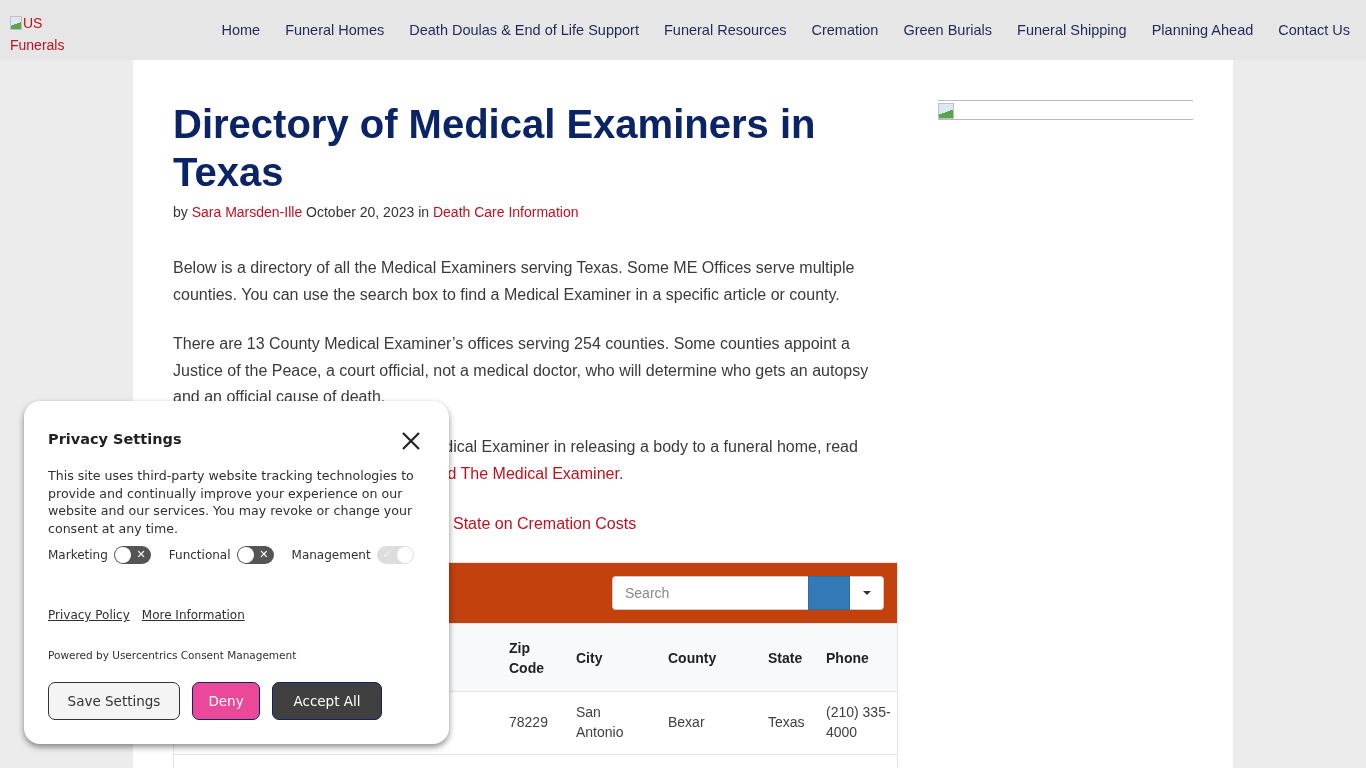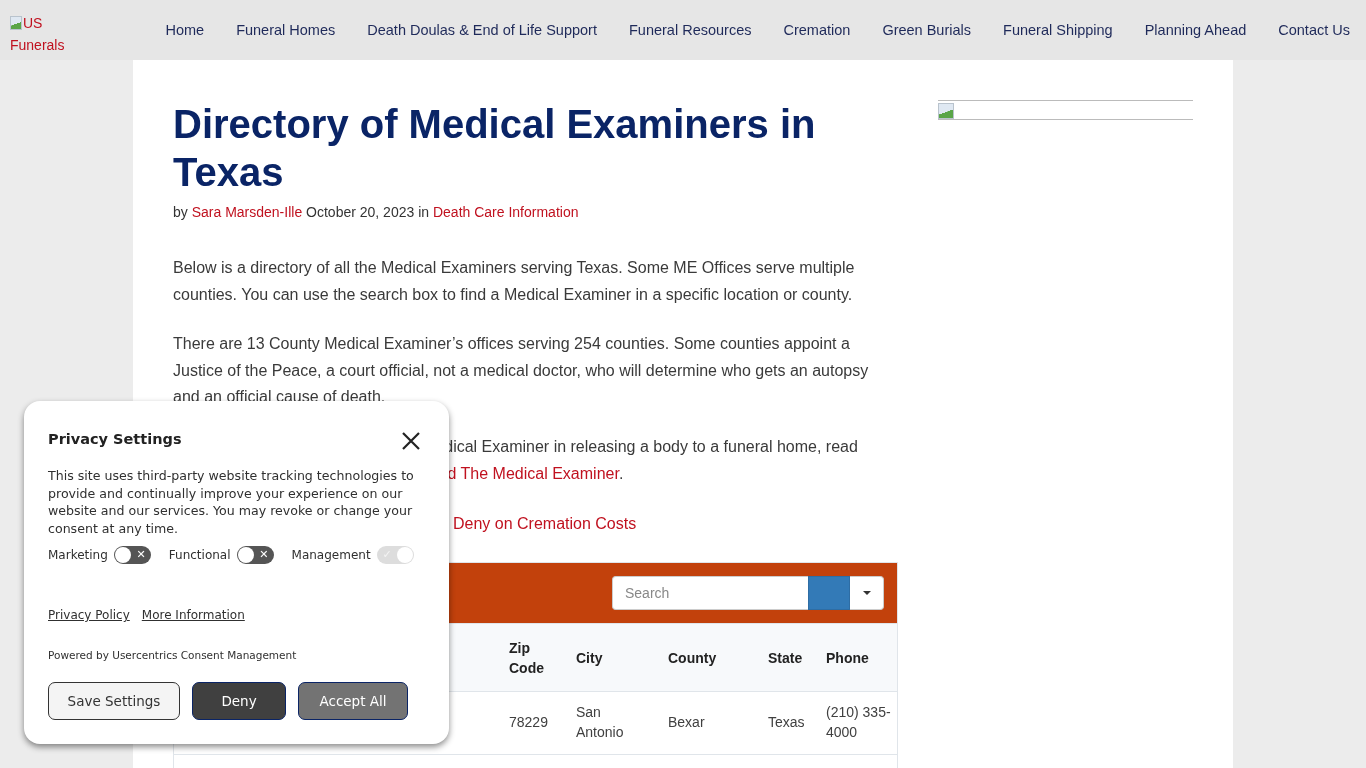--- a/index.html
+++ b/index.html
@@ -4,21 +4,21 @@
 <style>
   * { box-sizing: border-box; margin: 0; padding: 0; }
   html, body { width: 1366px; height: 768px; overflow: hidden; }
   body { background: #ececec; font-family: "Liberation Sans", sans-serif; color: #333; position: relative; }
 
   
   .site-header { position: absolute; left: 0; top: 0; width: 1366px; height: 60px; background: #e6e6e6; padding-left: 12px; }
   .logo { position: absolute; left: 10px; top: 12px; width: 70px; font-size: 14px; line-height: 22px; color: #c0111f; }
   .logo .broken-img { display: inline-block; width: 12px; height: 14px; vertical-align: -2px; margin-right: 1px;
     background: linear-gradient(160deg, #dfe8f2 55%, #5aa548 56%); border: 1px solid #b9c3cd; }
-  .nav { position: absolute; right: 8px; top: 20px; display: flex; gap: 16px; }
+  .nav { position: absolute; right: 8px; top: 20px; display: flex; gap: 9px; }
   .nav a { display: block; color: #1f2a5a; font-size: 14.5px; text-decoration: none; padding: 0 8px; line-height: 20px; }
 
   
   .content { position: absolute; left: 133px; top: 60px; width: 1100px; height: 728px; background: #fff; }
   .title { position: absolute; left: 40px; top: 40px; width: 700px; font-size: 40px; line-height: 48px; font-weight: bold; color: #0a2466; }
   .byline { position: absolute; left: 40px; top: 144px; font-size: 14px; color: #333; }
   .byline .red { color: #c0111f; }
   .para { position: absolute; left: 40px; width: 700px; font-size: 16px; line-height: 26.5px; color: #3a3a3a; }
   .para .red { color: #c0111f; }
   .p1 { top: 195px; }
@@ -59,22 +59,22 @@
   .toggle .mark { position: absolute; right: 5px; top: 0; font-size: 11px; line-height: 18px; color: #fff; }
   .toggle.disabled { background: #ddd; }
   .toggle.disabled .knob { left: auto; right: 1px; }
   .toggle.disabled .mark { right: auto; left: 6px; color: #f4f4f4; }
   .pm-links { position: absolute; left: 24px; top: 207px; font-size: 12px; display: flex; gap: 12px; }
   .pm-links a { color: #303030; text-decoration: underline; }
   .pm-powered { position: absolute; left: 24px; top: 248px; font-size: 10.5px; color: #303030; }
   .pm-buttons { position: absolute; left: 24px; top: 281px; display: flex; gap: 12px; }
   .pm-btn { height: 38px; border-radius: 7px; font-size: 13.5px; font-family: "DejaVu Sans", sans-serif; display: flex; align-items: center; justify-content: center; cursor: pointer; }
   .btn-save { width: 132px; background: #f4f4f4; border: 1px solid #333; color: #333; }
-  .btn-deny { width: 94px; background: #404040; border: 1px solid #0a2466; color: #fff; }
-  .btn-accept { width: 110px; background: #737373; border: 1px solid #0a2466; color: #fff; }
+  .btn-deny { width: 68px; background: #ec4899; border: 1px solid #0a2466; color: #fff; }
+  .btn-accept { width: 110px; background: #404040; border: 1px solid #0a2466; color: #fff; }
 </style>
 </head>
 <body>
 
 <header class="site-header">
   <a class="logo"><span class="broken-img"></span><span>US Funerals</span></a>
   <nav class="nav">
     <a>Home</a>
     <a>Funeral Homes</a>
     <a>Death Doulas &amp; End of Life Support</a>
@@ -90,24 +90,24 @@
 <main class="content">
   <h1 class="title">Directory of Medical Examiners in Texas</h1>
   <div class="byline">
     <span>by</span>
     <a class="red">Sara Marsden-Ille</a>
     <span>October 20, 2023</span>
     <span>in</span>
     <a class="red">Death Care Information</a>
   </div>
 
-  <p class="para p1">Below is a directory of all the Medical Examiners serving Texas. Some ME Offices serve multiple counties. You can use the search box to find a Medical Examiner in a specific location or county.</p>
+  <p class="para p1">Below is a directory of all the Medical Examiners serving Texas. Some ME Offices serve multiple counties. You can use the search box to find a Medical Examiner in a specific article or county.</p>
   <p class="para p2">There are 13 County Medical Examiner’s offices serving 254 counties. Some counties appoint a Justice of the Peace, a court official, not a medical doctor, who will determine who gets an autopsy and an official cause of death.</p>
   <p class="para p3"><span>To learn more about the role of the Medical Examiner in releasing a body to a funeral home, read our article about </span><a class="red">The Funeral Home and The Medical Examiner</a><span>.</span></p>
-  <p class="para p4"><a class="red" style="margin-left:280px;">Deny on Cremation Costs</a></p>
+  <p class="para p4"><a class="red" style="margin-left:280px;">State on Cremation Costs</a></p>
 
   <div class="ad-slot">
       <span class="broken-img"></span>
     </div>
 
   <div class="table-wrap">
     <div class="table-toolbar">
       <div class="search-group">
         <input class="search-input" placeholder="Search" style="">
         <div class="search-btn"></div>

